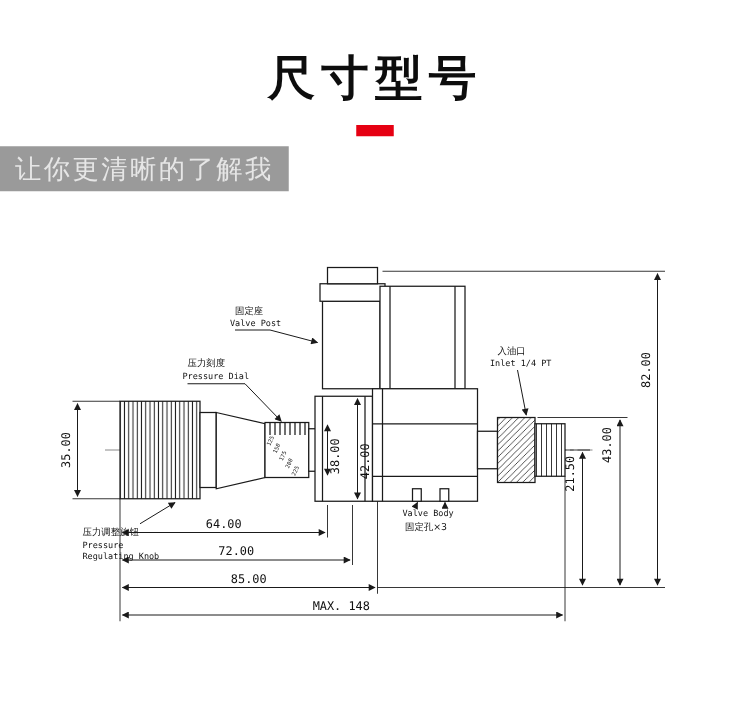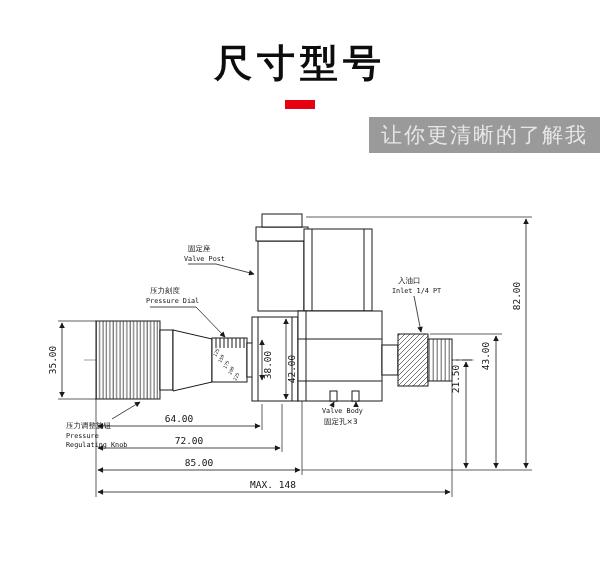--- a/index.html
+++ b/index.html
@@ -1,21 +1,21 @@
 <!DOCTYPE html>
 <html style="--accent: #e60012;"><head>
 <meta charset="utf-8">
 <style>
   html,body{margin:0;padding:0;background:#ffffff;}
   body{width:600px;height:562px;overflow:hidden;font-family:"Liberation Sans",sans-serif;}
   .page{width:600px;height:482px;background:#fff;position:relative;}
   .title{margin:0;padding-top:42px;text-align:center;font-size:38px;font-weight:bold;
          color:#0d0d0d;letter-spacing:5px;line-height:1.15;font-family:"Liberation Sans",sans-serif;}
   .red-bar{width:30px;height:9px;background:var(--accent,#e60012);margin:14px auto 8px auto;}
-  .subtitle-wrap{text-align:right;}
+  .subtitle-wrap{text-align:left;}
   .subtitle{display:inline-block;background:#9a9a9a;color:#e6e6e6;font-size:21px;
             letter-spacing:2px;padding:4px 12px;font-family:"Liberation Sans",sans-serif;}
   .drawing{display:block;margin:46px auto 0 auto;}
   
   .fw{fill:#ffffff;stroke:#1a1a1a;stroke-width:1;}
   .ln{stroke:#1a1a1a;stroke-width:1;fill:none;}
   .dim{stroke:#1a1a1a;stroke-width:0.8;fill:none;}
   .ext{stroke:#1a1a1a;stroke-width:0.7;fill:none;}
   .lead{stroke:#1a1a1a;stroke-width:0.8;fill:none;}
   .dtx{font-family:"DejaVu Sans Mono",monospace;font-size:9.5px;fill:#111;}

